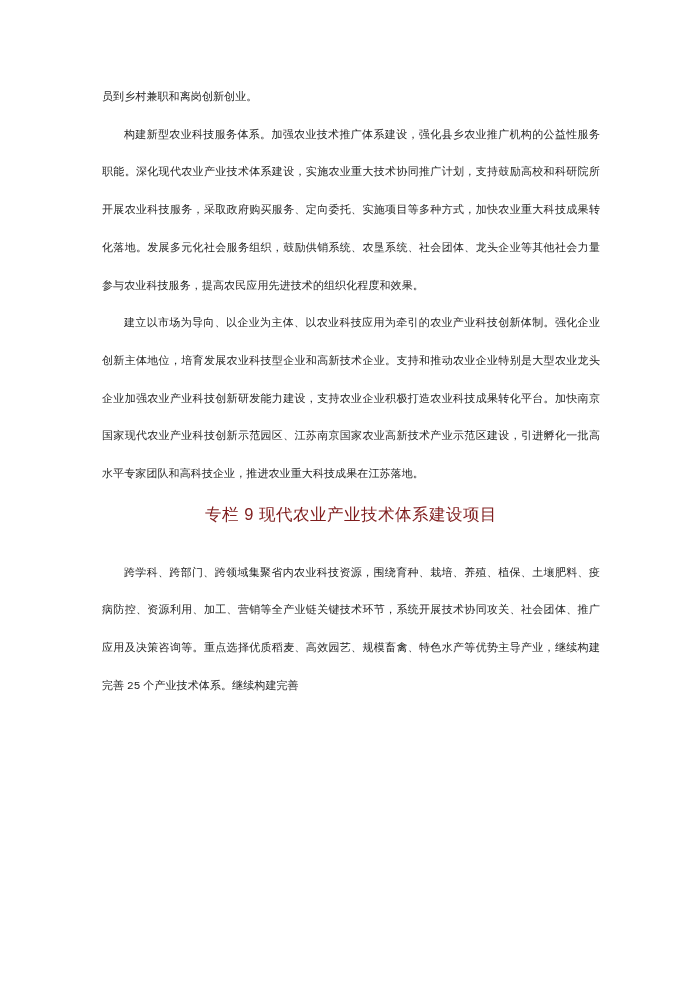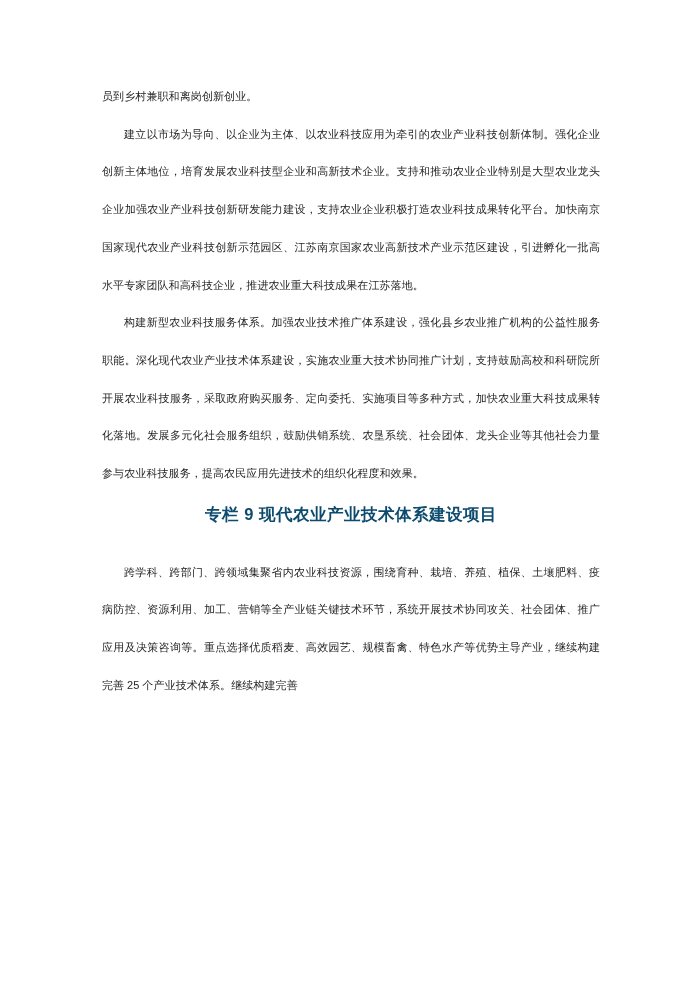--- a/index.html
+++ b/index.html
@@ -28,41 +28,41 @@
     line-height: 37.7px;
     text-align: justify;
     letter-spacing: 0.1px;
   }
   p.indent {
     text-indent: 2em;
   }
   h2.box-heading {
     margin: 2px 0 21px 0;
     font-family: "Liberation Sans", "DejaVu Sans", sans-serif;
-    font-weight: bold;
+    font-weight: normal;
     font-size: 16.5px;
     line-height: 38px;
     text-align: center;
-    color: #0c4a6e;
+    color: #7f1d1d;
     letter-spacing: 0.5px;
   }
   .latin-num {
-    font-family: Liberation Sans, sans-serif;
+    font-family: Liberation Mono, monospace;
   }
 </style>
 </head>
 <body>
 
 <div class="page">
   <div class="text-block">
 
     <p class="body">员到乡村兼职和离岗创新创业。</p>
 
+    <p class="body indent">构建新型农业科技服务体系。加强农业技术推广体系建设，强化县乡农业推广机构的公益性服务职能。深化现代农业产业技术体系建设，实施农业重大技术协同推广计划，支持鼓励高校和科研院所开展农业科技服务，采取政府购买服务、定向委托、实施项目等多种方式，加快农业重大科技成果转化落地。发展多元化社会服务组织，鼓励供销系统、农垦系统、社会团体、龙头企业等其他社会力量参与农业科技服务，提高农民应用先进技术的组织化程度和效果。</p>
+
     <p class="body indent">建立以市场为导向、以企业为主体、以农业科技应用为牵引的农业产业科技创新体制。强化企业创新主体地位，培育发展农业科技型企业和高新技术企业。支持和推动农业企业特别是大型农业龙头企业加强农业产业科技创新研发能力建设，支持农业企业积极打造农业科技成果转化平台。加快南京国家现代农业产业科技创新示范园区、江苏南京国家农业高新技术产业示范区建设，引进孵化一批高水平专家团队和高科技企业，推进农业重大科技成果在江苏落地。</p>
-
-    <p class="body indent">构建新型农业科技服务体系。加强农业技术推广体系建设，强化县乡农业推广机构的公益性服务职能。深化现代农业产业技术体系建设，实施农业重大技术协同推广计划，支持鼓励高校和科研院所开展农业科技服务，采取政府购买服务、定向委托、实施项目等多种方式，加快农业重大科技成果转化落地。发展多元化社会服务组织，鼓励供销系统、农垦系统、社会团体、龙头企业等其他社会力量参与农业科技服务，提高农民应用先进技术的组织化程度和效果。</p>
 
     <h2 class="box-heading">专栏 9 现代农业产业技术体系建设项目</h2>
 
     <p class="body indent"><span>跨学科、跨部门、跨领域集聚省内农业科技资源，围绕育种、栽培、养殖、植保、土壤肥料、疫病防控、资源利用、加工、营销等全产业链关键技术环节，系统开展技术协同攻关、社会团体、推广应用及决策咨询等。重点选择优质稻麦、高效园艺、规模畜禽、特色水产等优势主导产业，继续构建完善 </span><span class="latin-num">25</span><span> 个产业技术体系。继续构建完善</span></p>
 
   </div>
 </div>
 
 </body></html>

